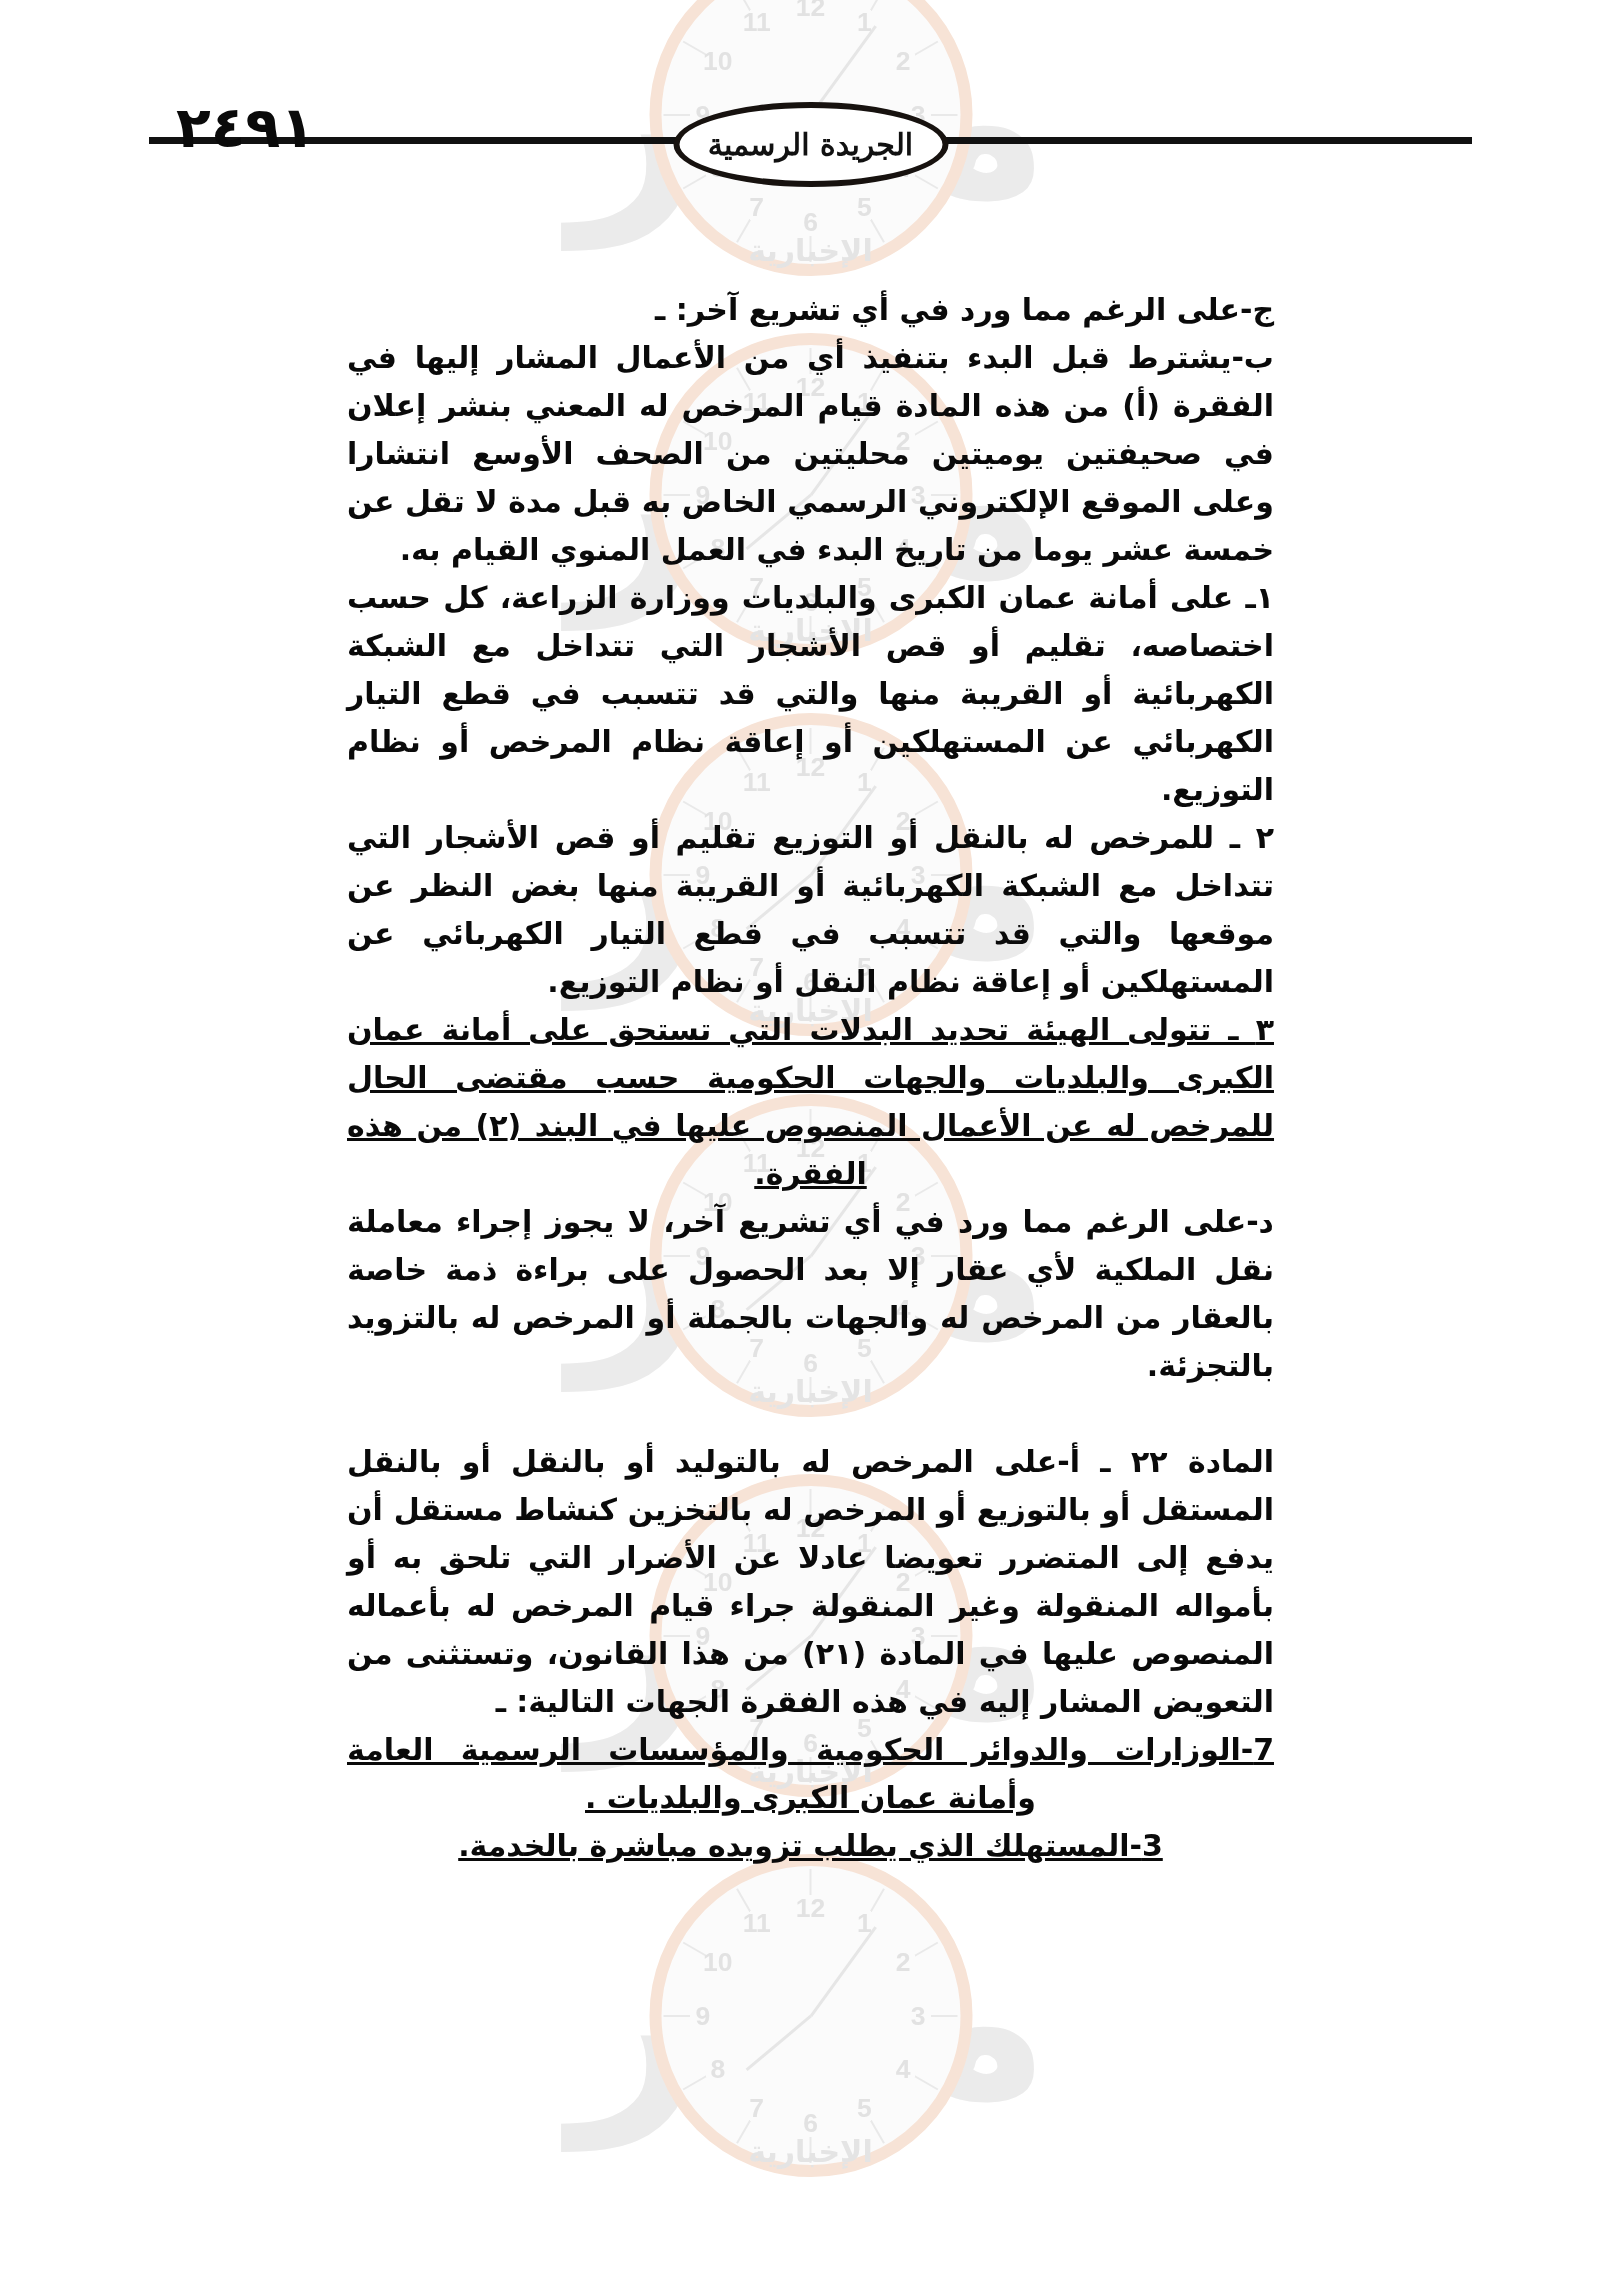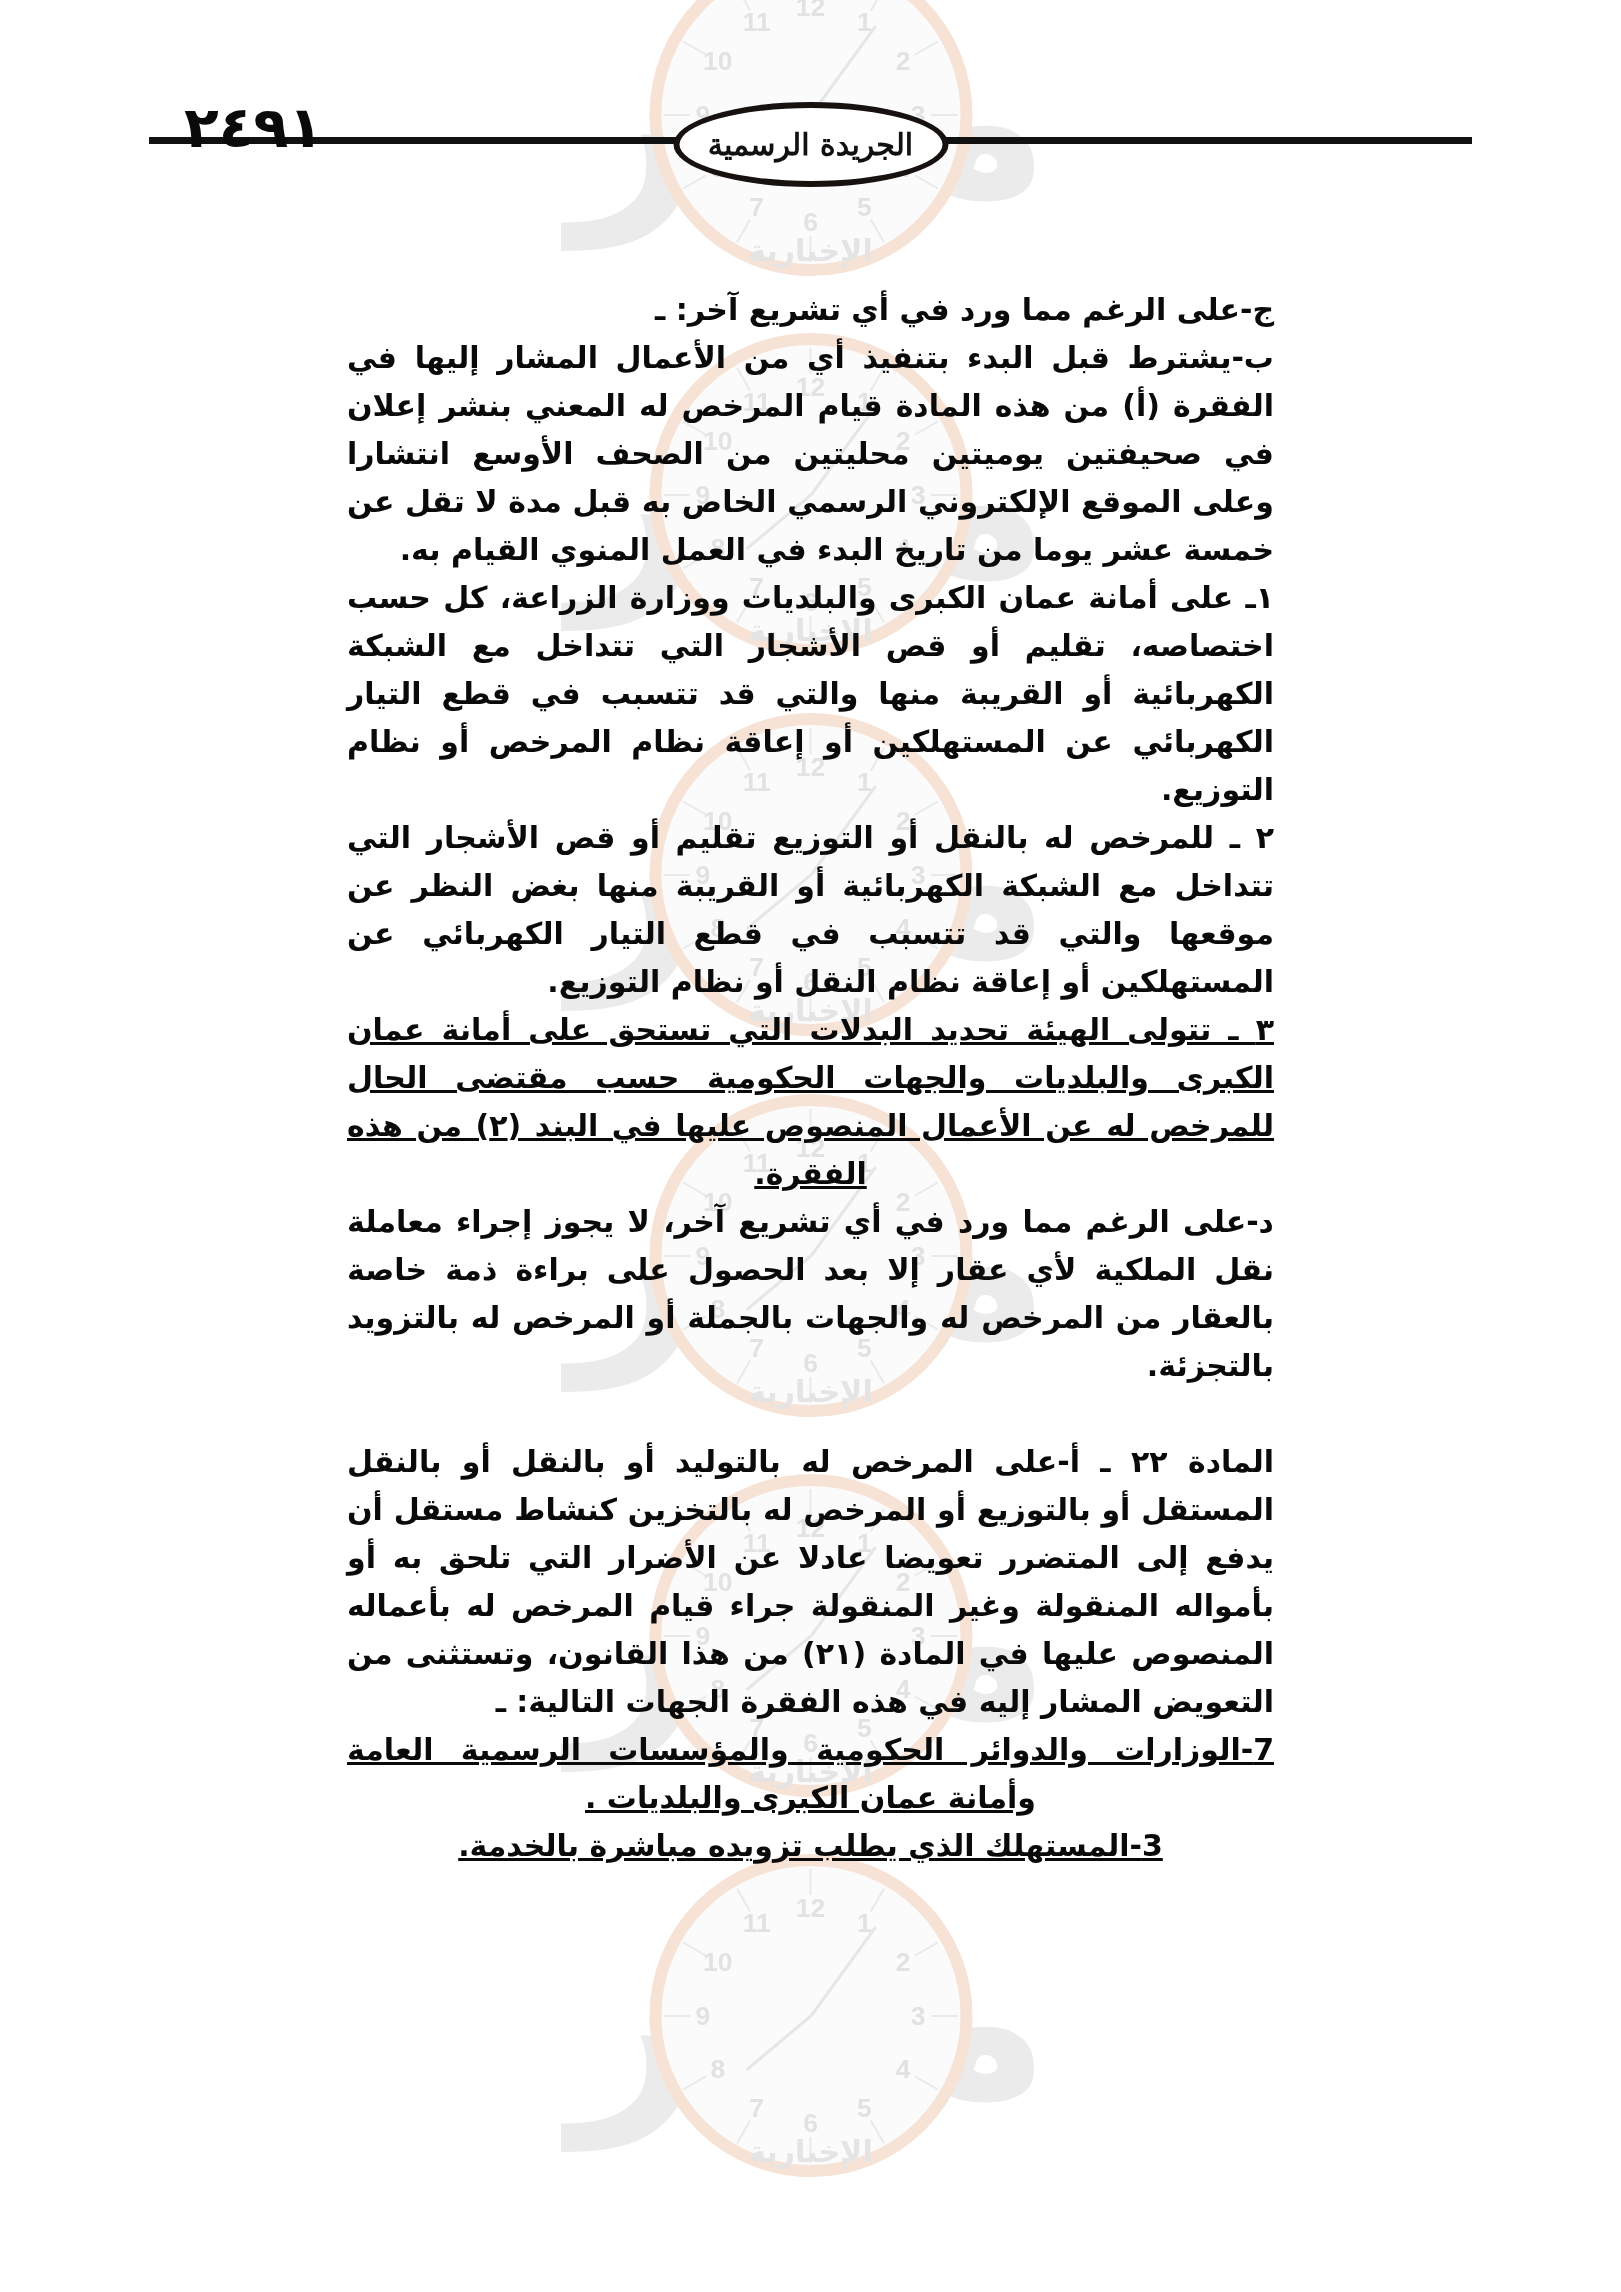--- a/index.html
+++ b/index.html
@@ -127,21 +127,21 @@
   }
   .gazette-oval span {
     font-family: "DejaVu Serif", "Liberation Serif", serif;
     font-size: 30px;
     font-weight: bold;
     color: #111111;
     white-space: nowrap;
   }
   .page-number {
     position: absolute;
-    left: 184px;
+    left: 176px;
     top: 0px;
     font-family: "DejaVu Sans", "Liberation Sans", sans-serif;
     font-size: 57px;
     font-weight: bold;
     color: #0a0a0a;
     letter-spacing: 2px;
   }
 
   
   .content {

